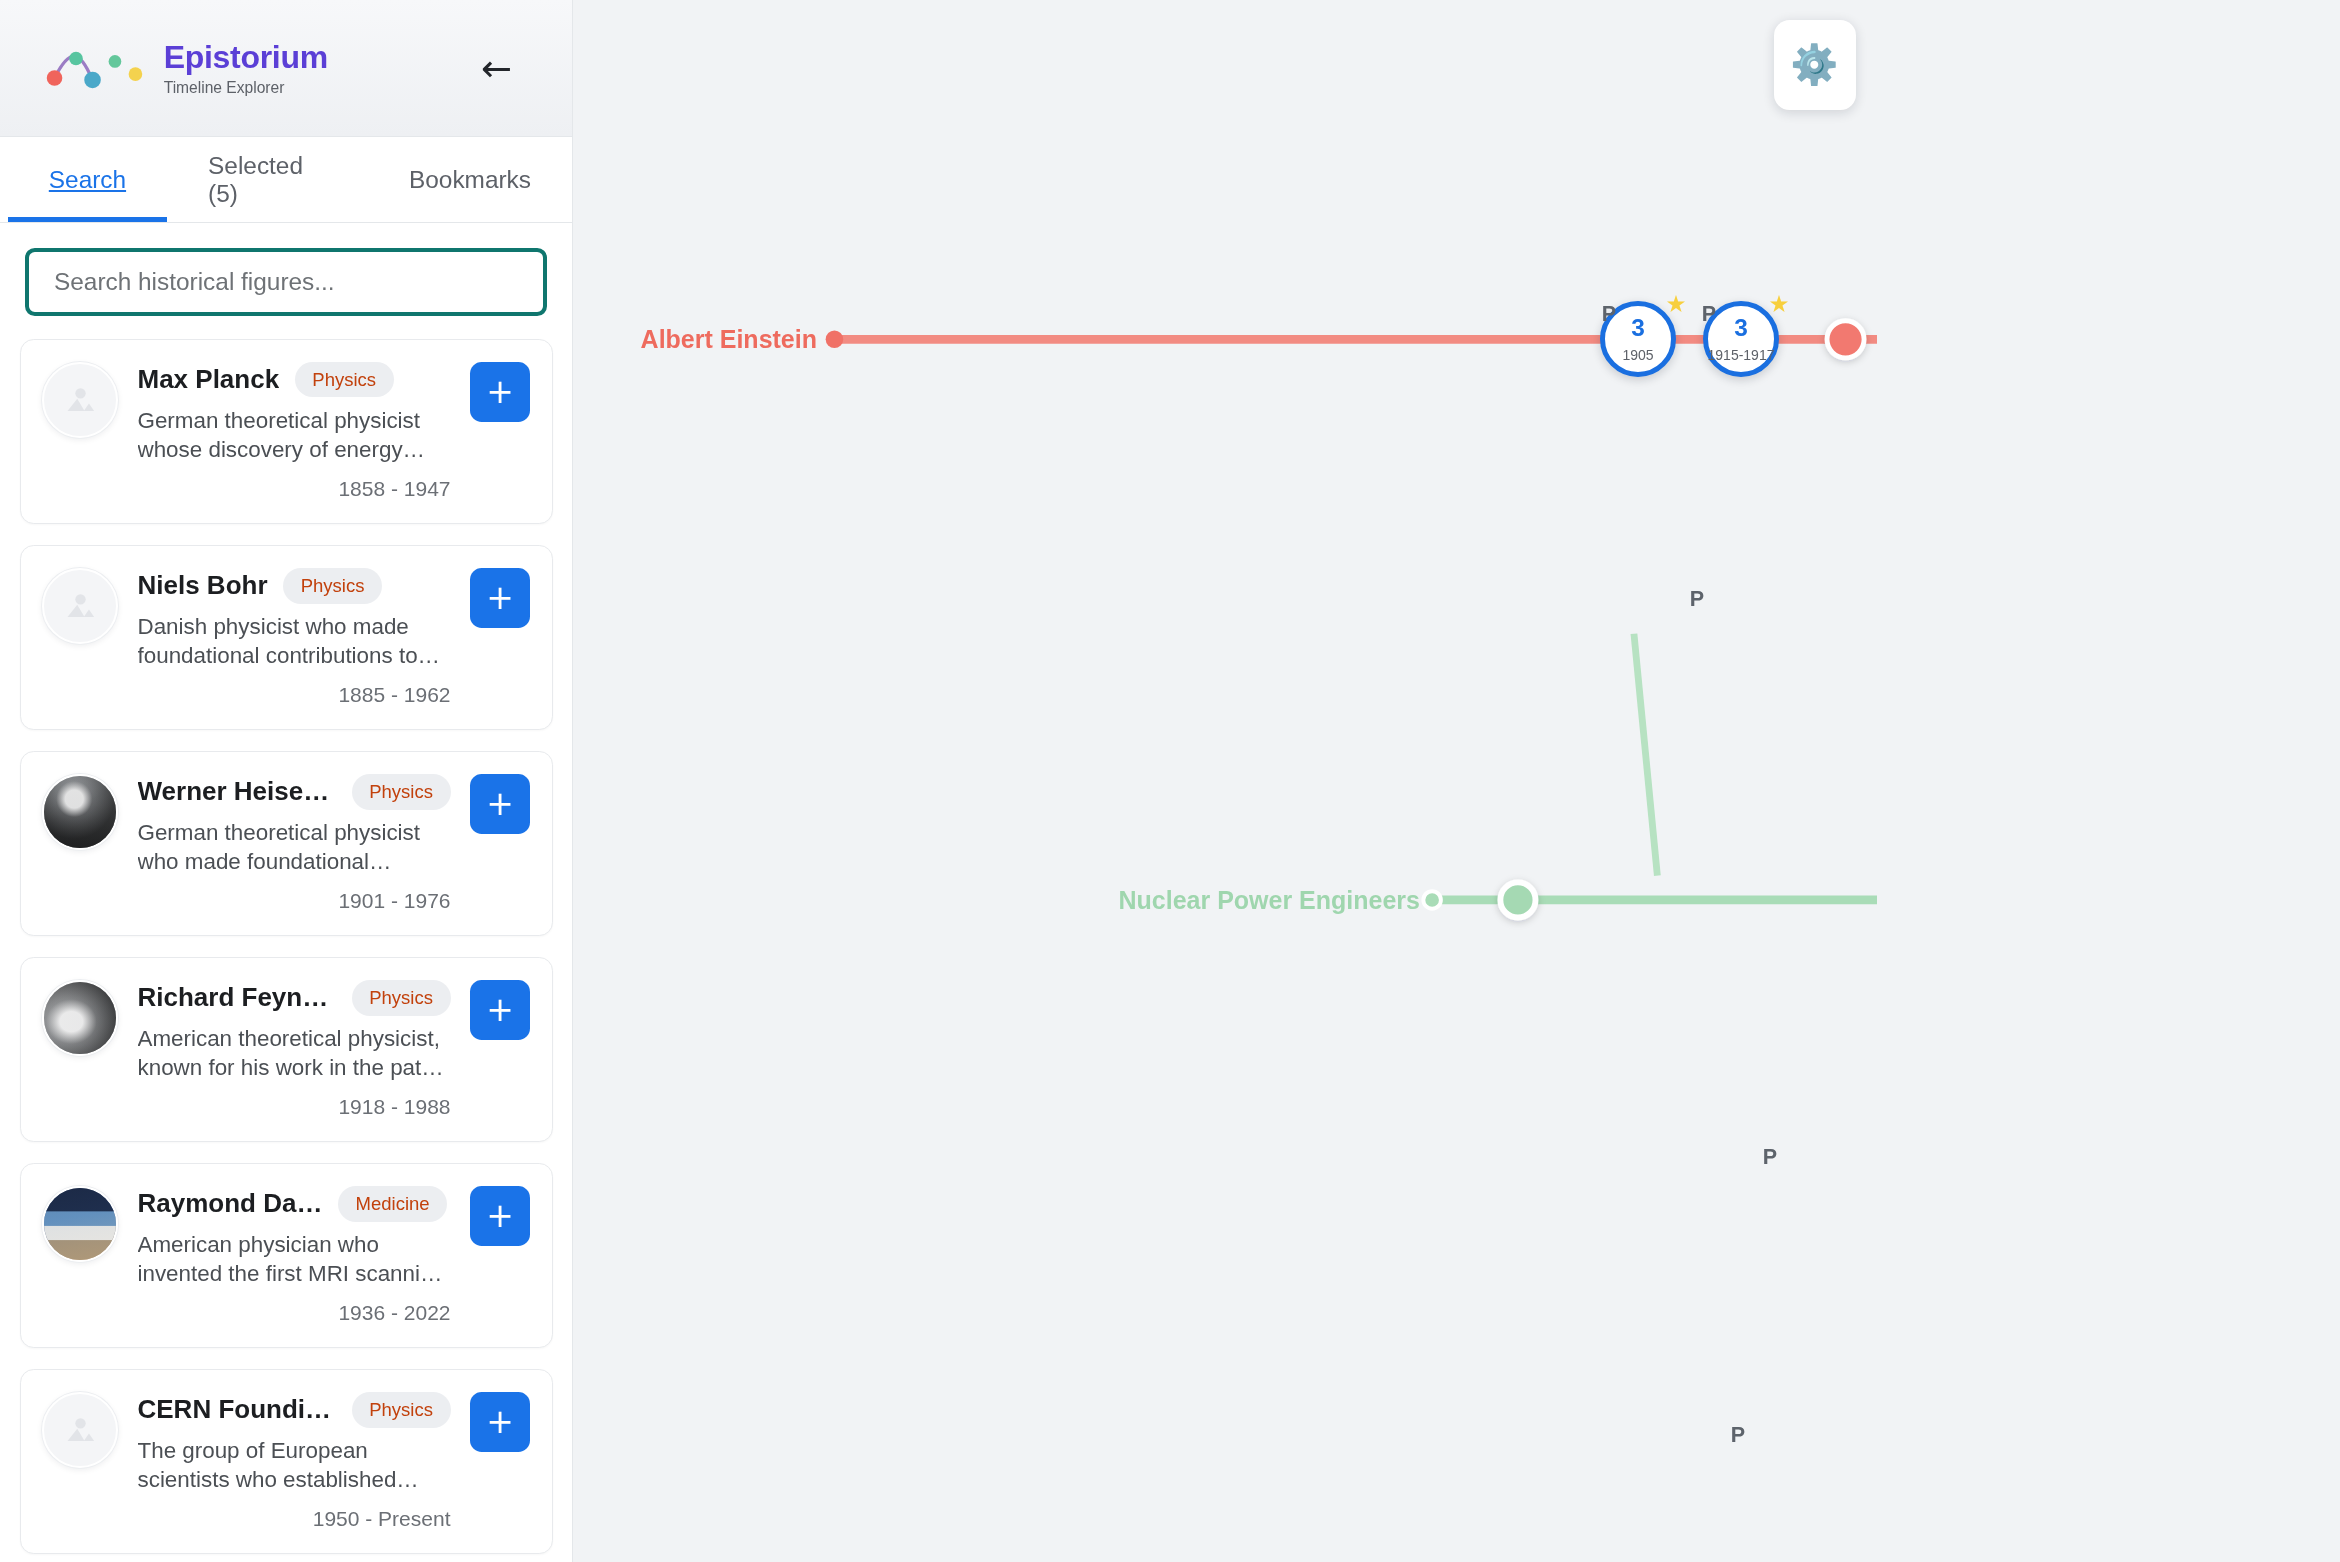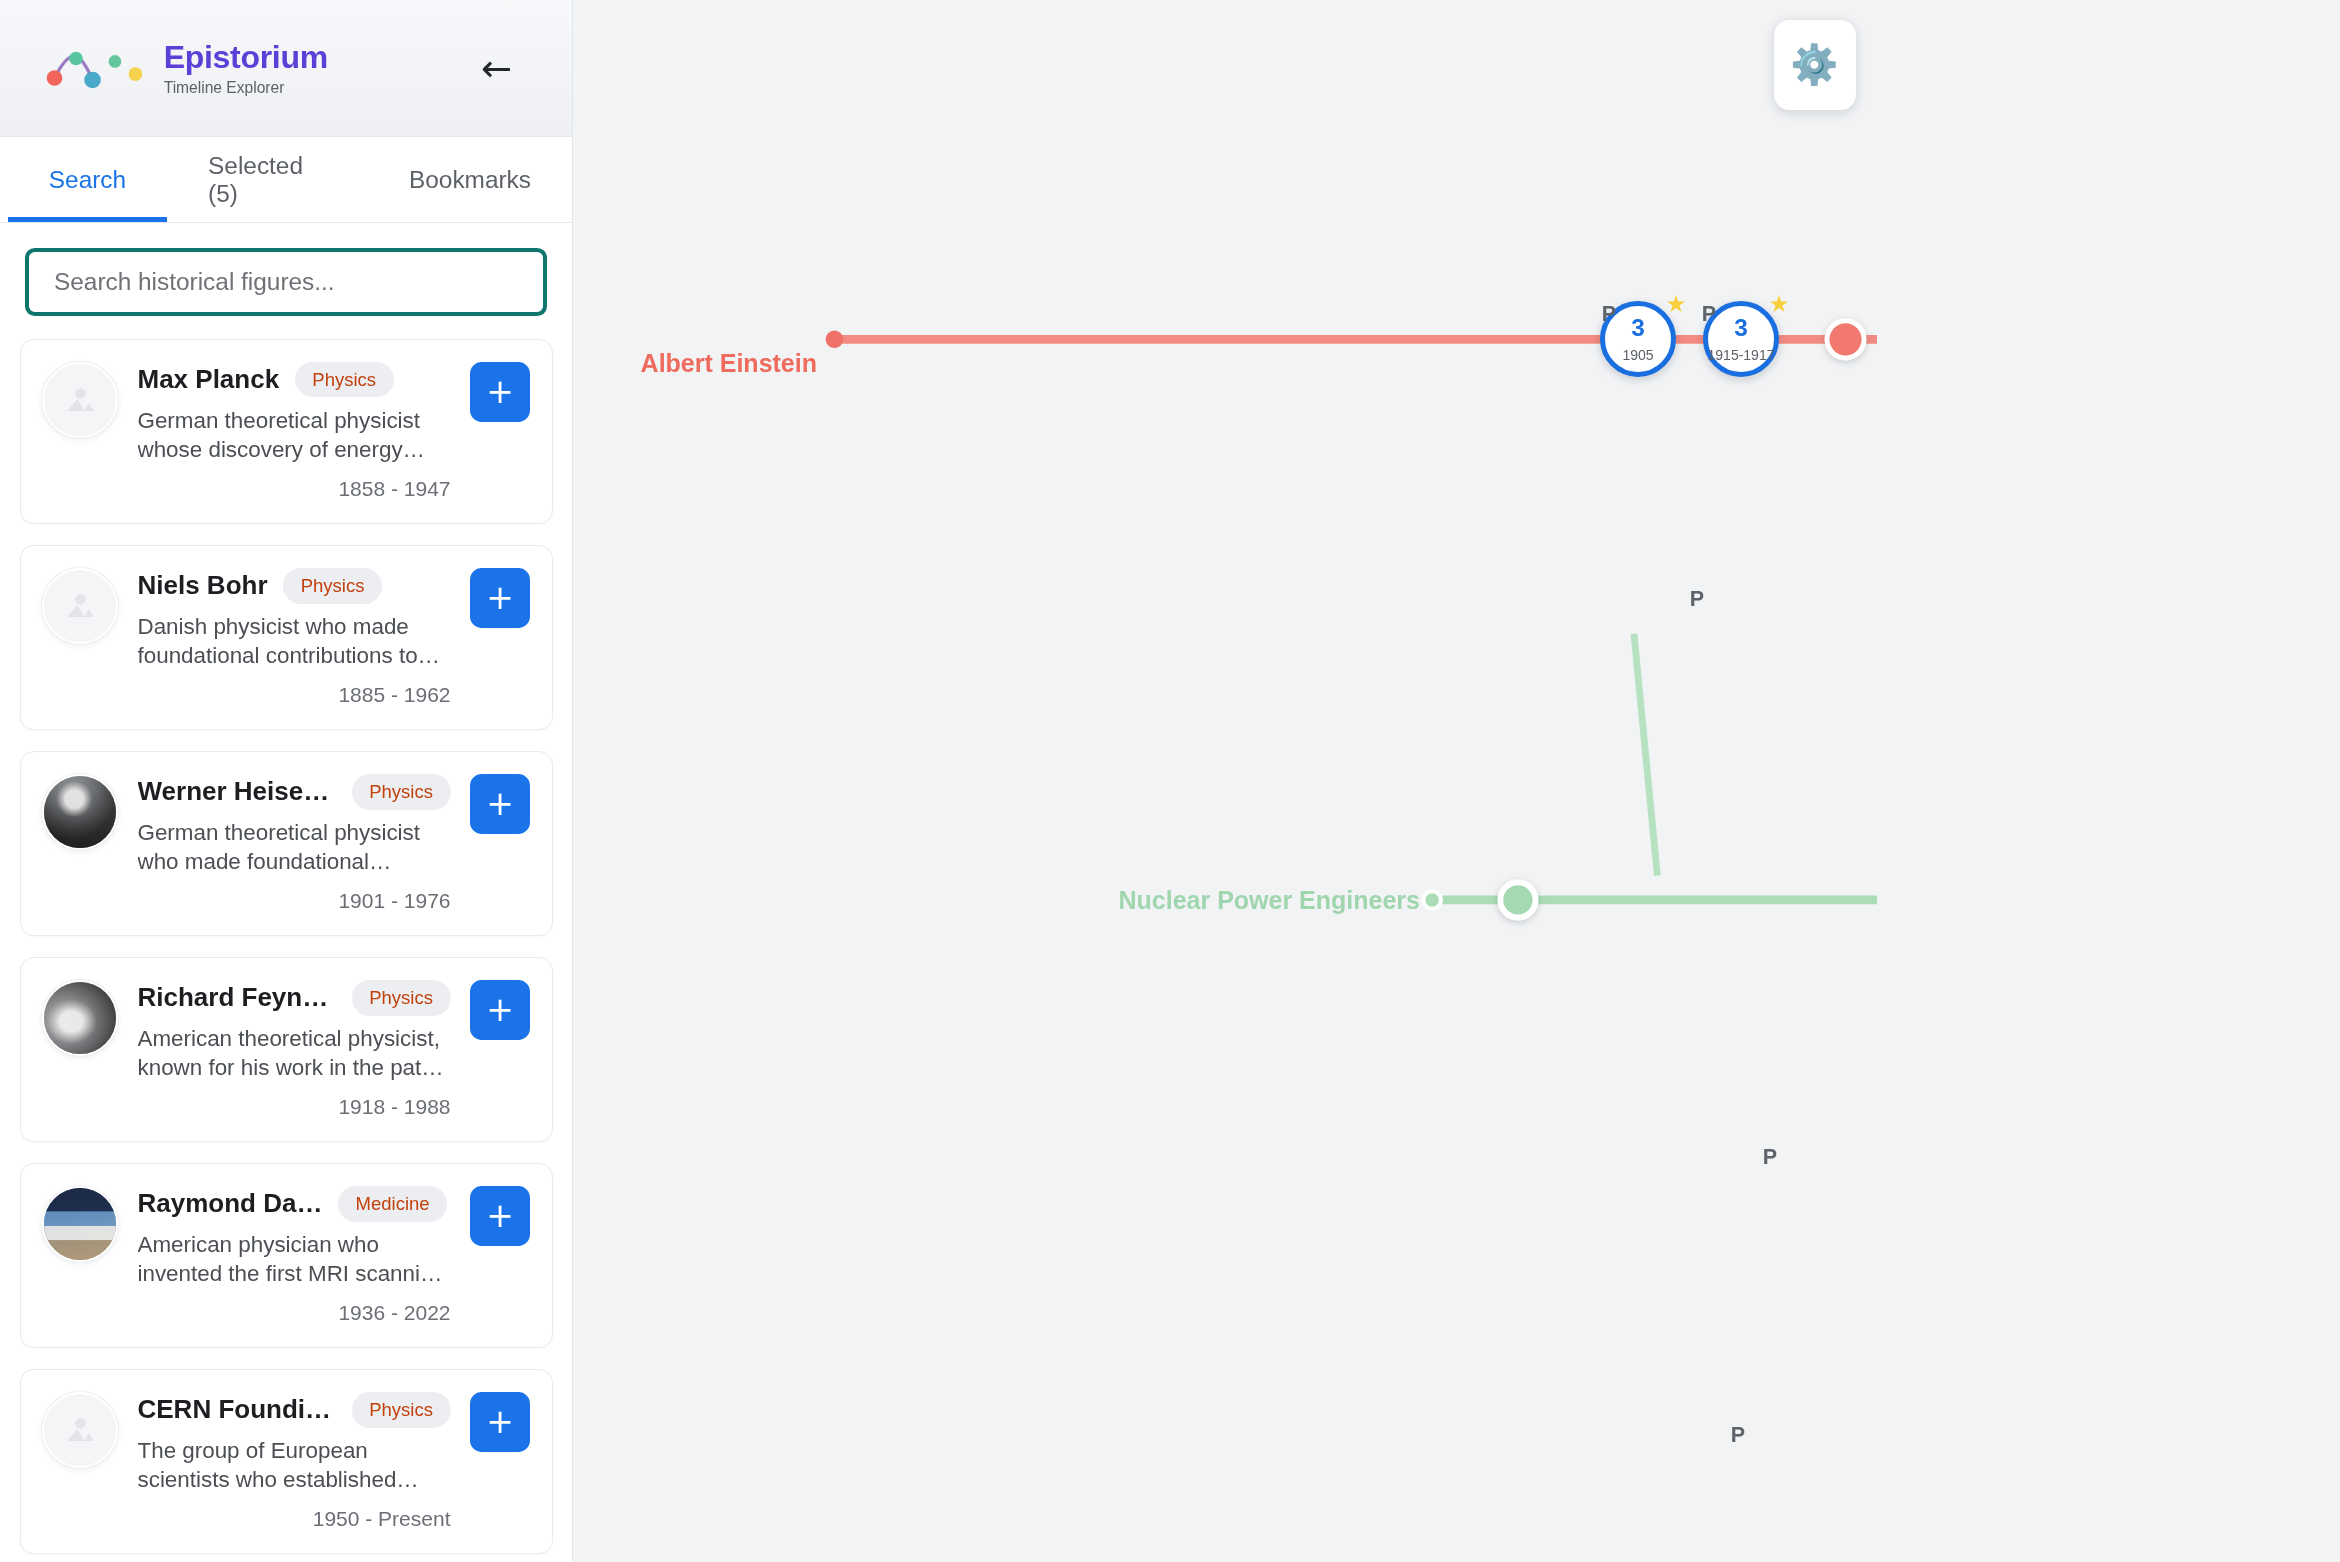--- a/index.html
+++ b/index.html
@@ -41,21 +41,21 @@
   .tabs {
     height: 86px; display: flex; align-items: stretch;
     border-bottom: 1px solid #e4e7ea; background: #fff;
     padding-left: 7.8px;
   }
   .tab {
     display: flex; align-items: center; justify-content: center;
     font-size: 24.4px; color: #5d6168; padding: 0 41px;
     position: relative; cursor: pointer;
   }
-  .tab.active { color: #1a73e8; }
+  .tab.active { color: #1a73e8; text-decoration: underline; }
   .tab.active::after {
     content: ""; position: absolute; left: 0; right: 0; bottom: 0;
     height: 4.9px; background: #1a73e8;
   }
 
   .search-wrap { padding: 25px 25px 0 25px; }
   .search-input {
     width: 100%; height: 68px; border: 4px solid #0f766e; border-radius: 9.8px;
     font-size: 24.4px; color: #3c4043; padding: 0 25px; background: #fff;
     font-family: "Liberation Sans", sans-serif; outline: none;
@@ -334,21 +334,21 @@
       <g transform="translate(1779,1210)">
         <circle r="24" fill="#ffffff"></circle>
         <circle r="20" fill="#4a4d51" stroke="#ffffff" stroke-width="5" stroke-dasharray="5 5"></circle>
       </g>
       <g transform="translate(1742,1499)">
         <circle r="28" fill="#ffffff"></circle>
         <circle r="23" fill="#3c3f43" stroke="#ffffff" stroke-width="5" stroke-dasharray="5 5"></circle>
       </g>
     </svg>
 
-    <div class="tl-label" style="left:244px;top:339px;color:#ee6b5e;margin-top:24px;">Albert Einstein</div>
+    <div class="tl-label" style="left:244px;top:339px;color:#ee6b5e;">Albert Einstein</div>
     <div class="tl-label" style="left:847px;top:900px;color:#9fd6ae;">Nuclear Power Engineers</div>
     <div class="tl-label" style="left:1925px;top:1462px;color:#f0cb3f;">Event Horizon Telescope Team</div>
 
     <div class="cluster" style="left:1065px;top:339px;">
       <span class="cnt">3</span>
       <span class="yr">1905</span>
       <span class="star">★</span>
     </div>
     <div class="cluster" style="left:1168px;top:339px;">
       <span class="cnt">3</span>

